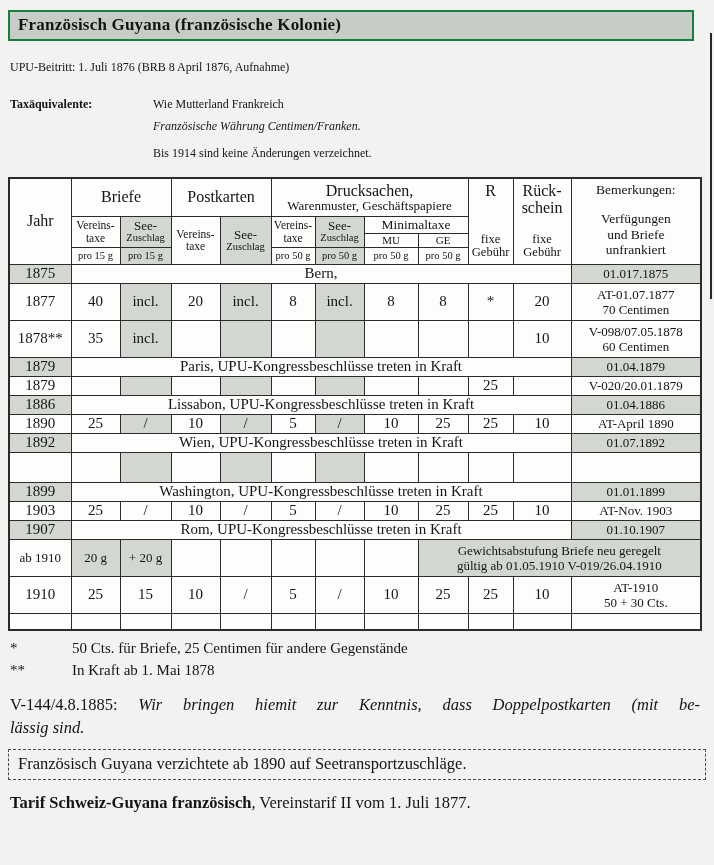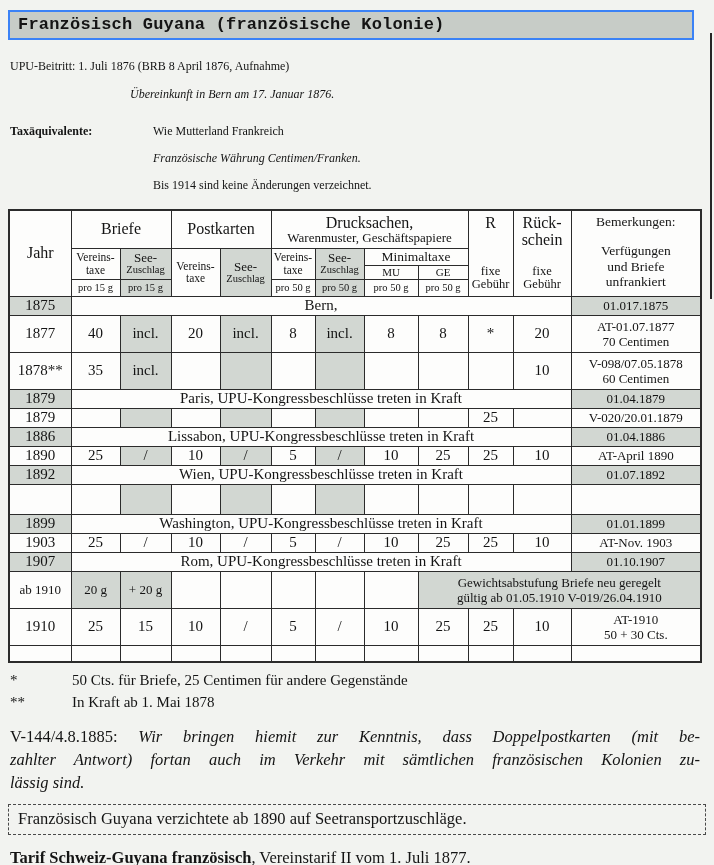--- a/index.html
+++ b/index.html
@@ -17,34 +17,33 @@
     font-family:"Liberation Serif","DejaVu Serif",serif;
     position:relative;
     overflow:hidden;
   }
   .page{position:relative;padding:10px 8px 0 8px;width:698px;}
 
   
   .titlebar{
     width:666px;
     background:var(--title-bg);
-    border:2px solid #3b82f6;
+    border:2px solid #15803d;
     padding:3px 8px 4px 8px;
     font-size:17px;font-weight:bold;
     letter-spacing:.2px;
-    font-family:Liberation Mono, monospace;
   }
 
   
   .intro{font-size:12px;line-height:22px;}
   .line-upu{margin-top:15px;margin-left:2px;}
   .line-ueber{margin-top:6px;margin-left:122px;font-style:italic;}
   .taxrow{margin-top:15px;margin-left:2px;display:flex;}
   .taxrow .lbl{font-weight:bold;width:143px;flex:0 0 auto;}
-  .line-tax2{margin-top:5px;margin-left:145px;font-style:italic;}
+  .line-tax2{margin-left:145px;font-style:italic;}
   .line-tax3{margin-top:5px;margin-left:145px;}
 
   
   table.rates{
     margin-top:13px;
     border-collapse:collapse;
     table-layout:fixed;
     width:692px;
     background:#fdfdfc;
   }
@@ -109,21 +108,20 @@
 <body>
 
 <div class="page">
 
   <div class="titlebar">
     <span>Französisch Guyana (französische Kolonie)</span>
   </div>
 
   <div class="intro">
     <div class="line-upu">UPU-Beitritt: 1. Juli 1876 (BRB 8 April 1876, Aufnahme)</div>
-    <div class="line-ueber">Übereinkunft in Bern am 17. Januar 1876.</div>
     <div class="taxrow">
       <span class="lbl">Taxäquivalente:</span>
       <span>Wie Mutterland Frankreich</span>
     </div>
     <div class="line-tax2">Französische Währung Centimen/Franken.</div>
     <div class="line-tax3">Bis 1914 sind keine Änderungen verzeichnet.</div>
   </div>
 
   <table class="rates">
     <colgroup>
@@ -385,21 +383,20 @@
   <div class="foot foot2">
     <span class="mark">**</span>
     <span>In Kraft ab 1. Mai 1878</span>
   </div>
 
   <div class="v144">
     <div class="jline">
       <span>V-144/4.8.1885:</span>
       <span class="ital">Wir bringen hiemit zur Kenntnis, dass Doppelpostkarten (mit be-</span>
     </div>
-    <div class="jline ital">zahlter Antwort) fortan auch im Verkehr mit sämtlichen französischen Kolonien zu-</div>
     <div class="ital">lässig sind.</div>
   </div>
 
   <div class="dashedbox">
     <span>Französisch Guyana verzichtete ab 1890 auf Seetransportzuschläge.</span>
   </div>
 
   <div class="tarif">
     <b>Tarif Schweiz-Guyana französisch</b><span>, Vereinstarif II vom 1. Juli 1877.</span>
   </div>

